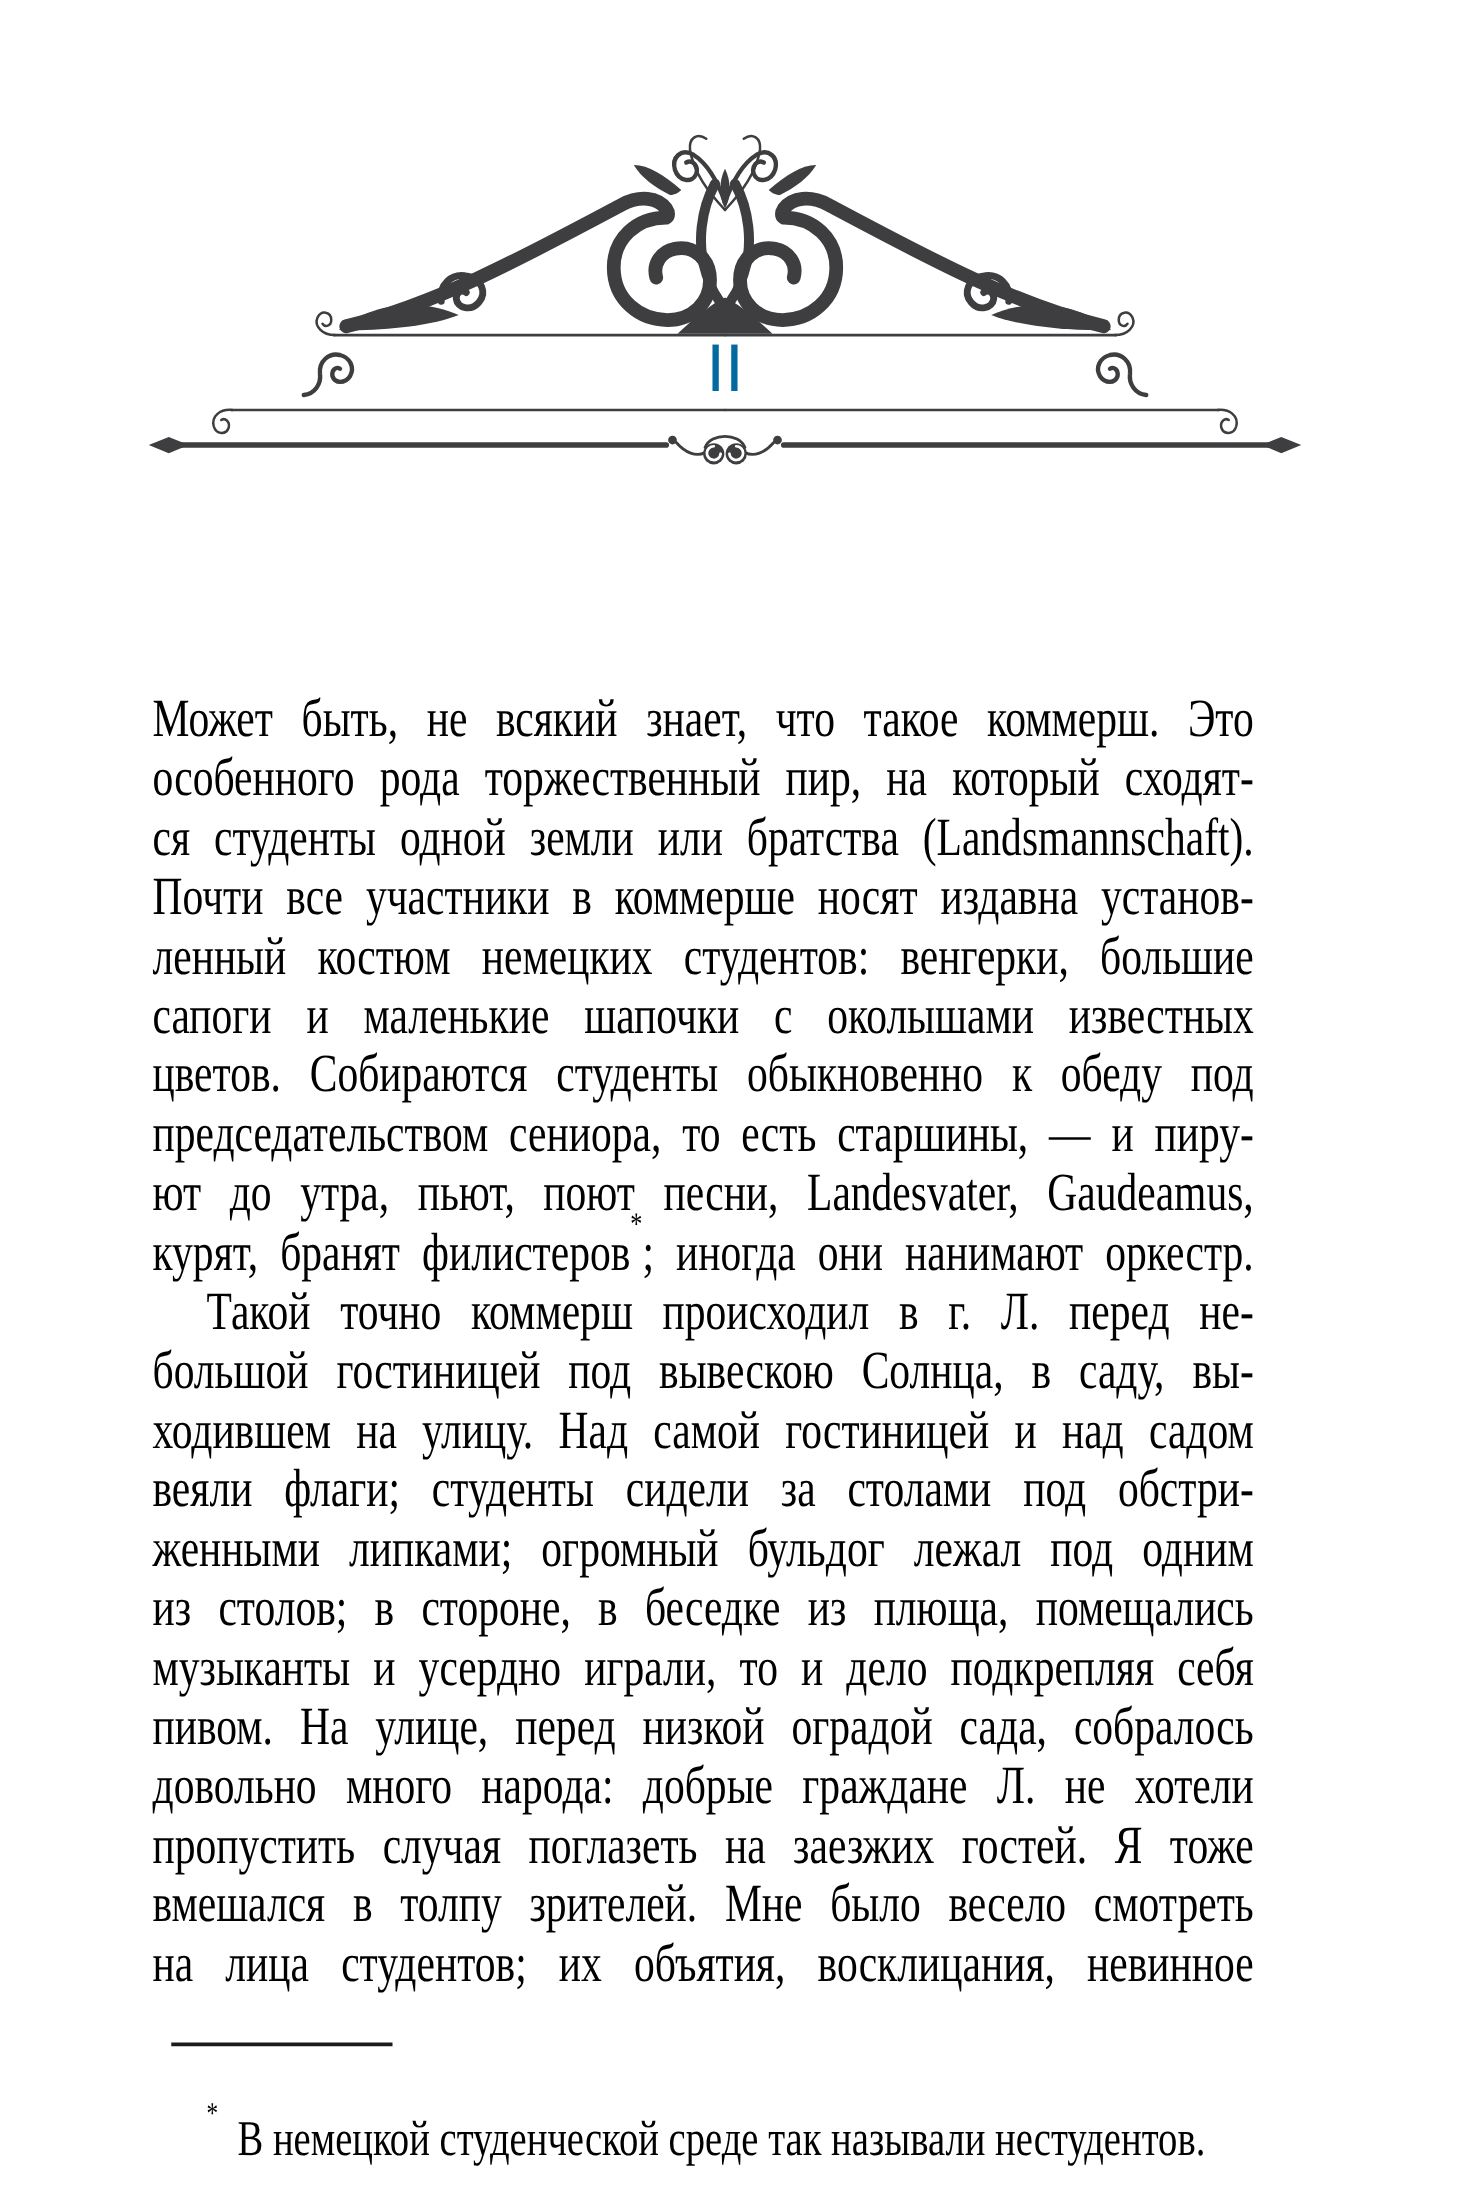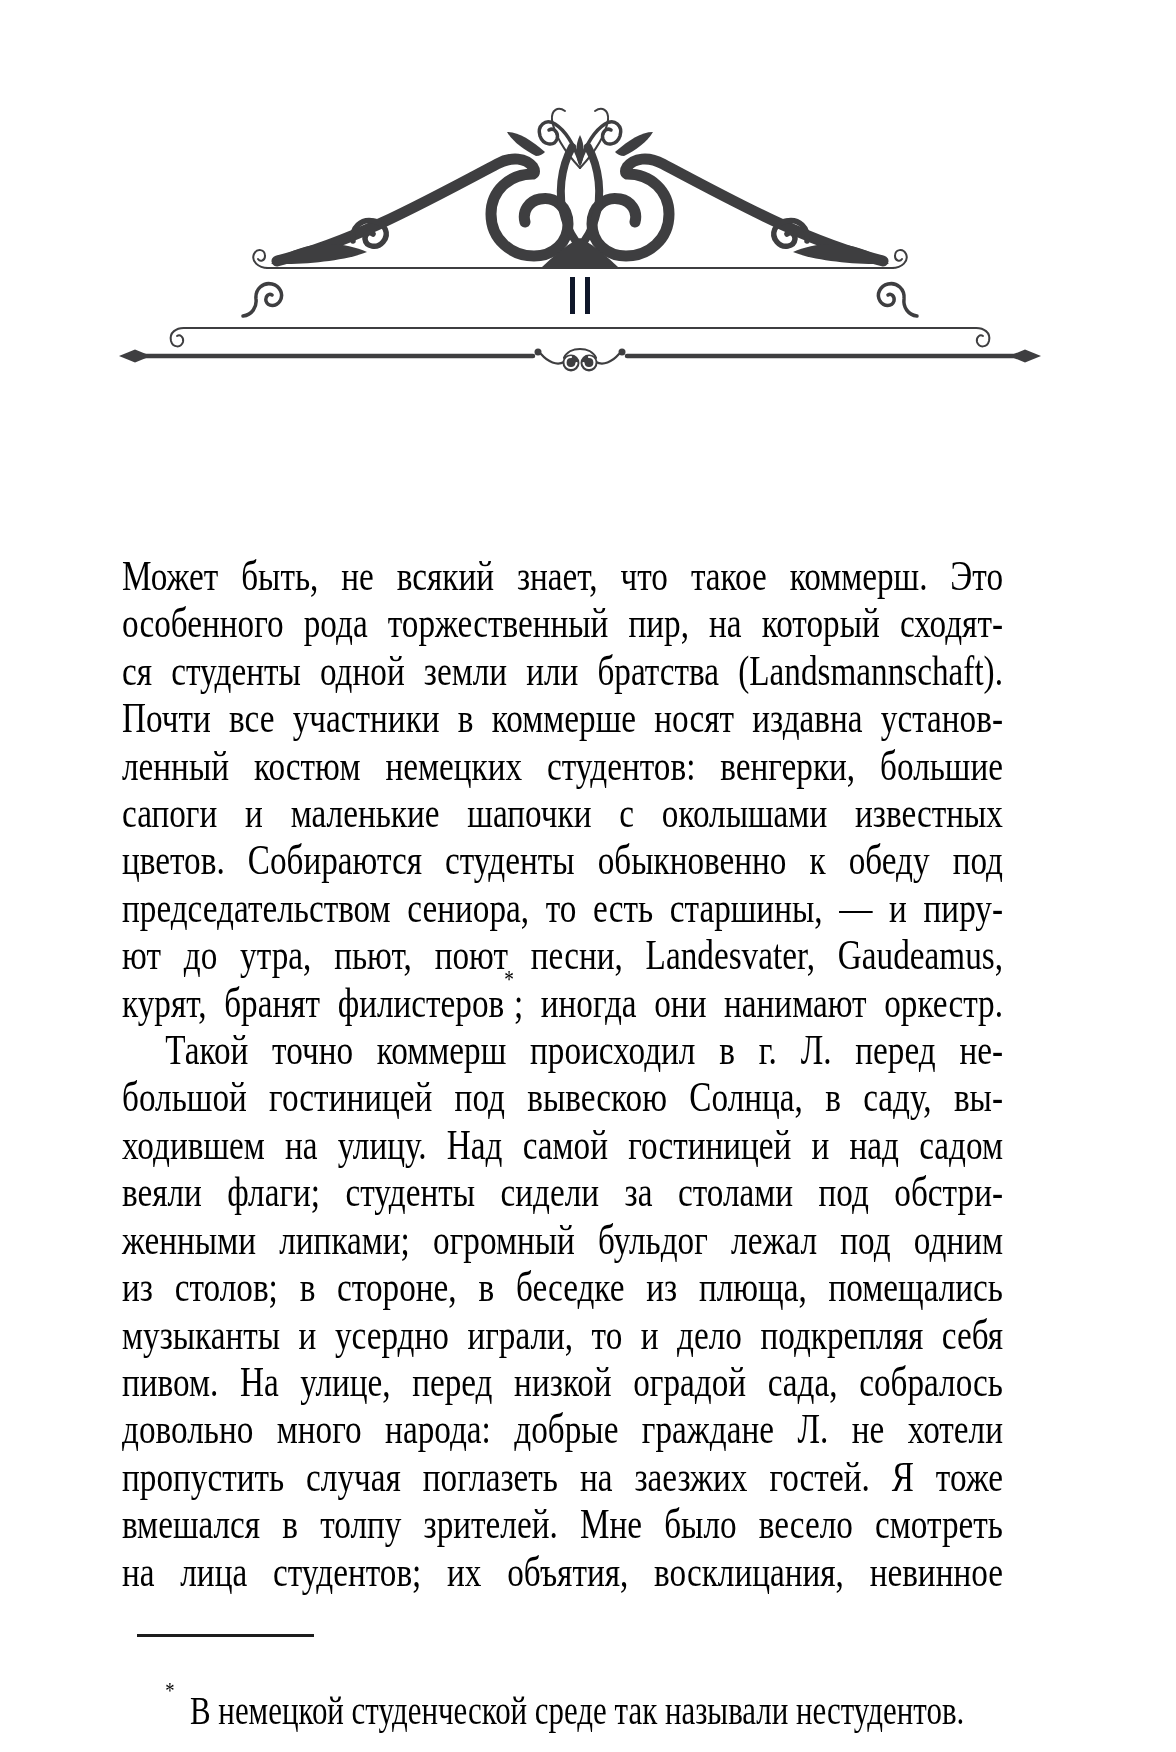--- a/index.html
+++ b/index.html
@@ -4,21 +4,21 @@
 <style>
   html,body { margin:0; padding:0; background:#ffffff; }
   .page {
     position:relative; width:1176px; height:1752px; background:#ffffff;
     overflow:hidden; font-family:"Liberation Serif", serif; color:#000000;
   }
   .ornament-svg { position:absolute; left:105px; top:95px; }
   .chapter-number {
     position:absolute; left:105px; top:268px; width:950px;
     text-align:center; font-family:"Liberation Sans", sans-serif;
-    font-size:54px; line-height:54px; font-weight:400; color:#0f172a;
+    font-size:54px; line-height:54px; font-weight:400; color:#0369a1;
   }
   .text-block { position:absolute; left:122px; top:552px; width:881px; }
   .line {
     width:1140px; transform:scaleX(0.7728); transform-origin:0 0;
     font-size:43px; line-height:47.4px;
     text-align:justify; text-align-last:justify;
   }
   .line.indent { text-indent:56px; }
   sup.fn-ref {
     font-size:58%; position:relative; top:-0.55em; line-height:0;

